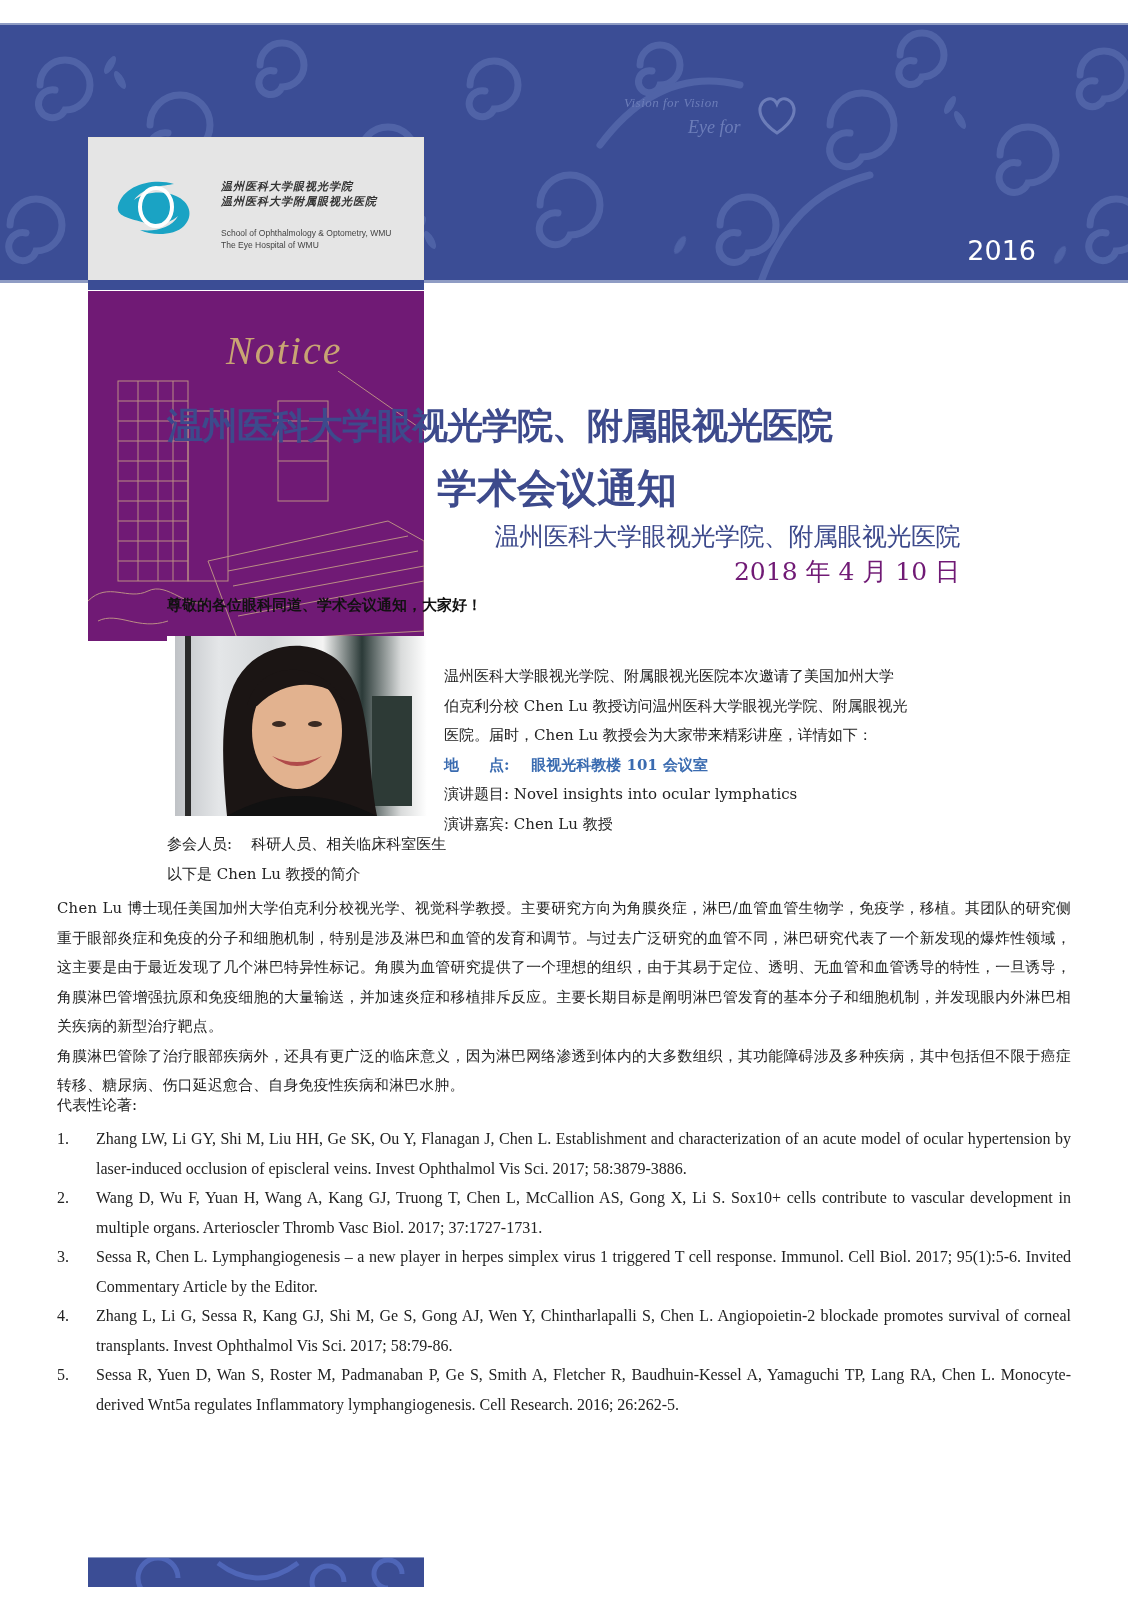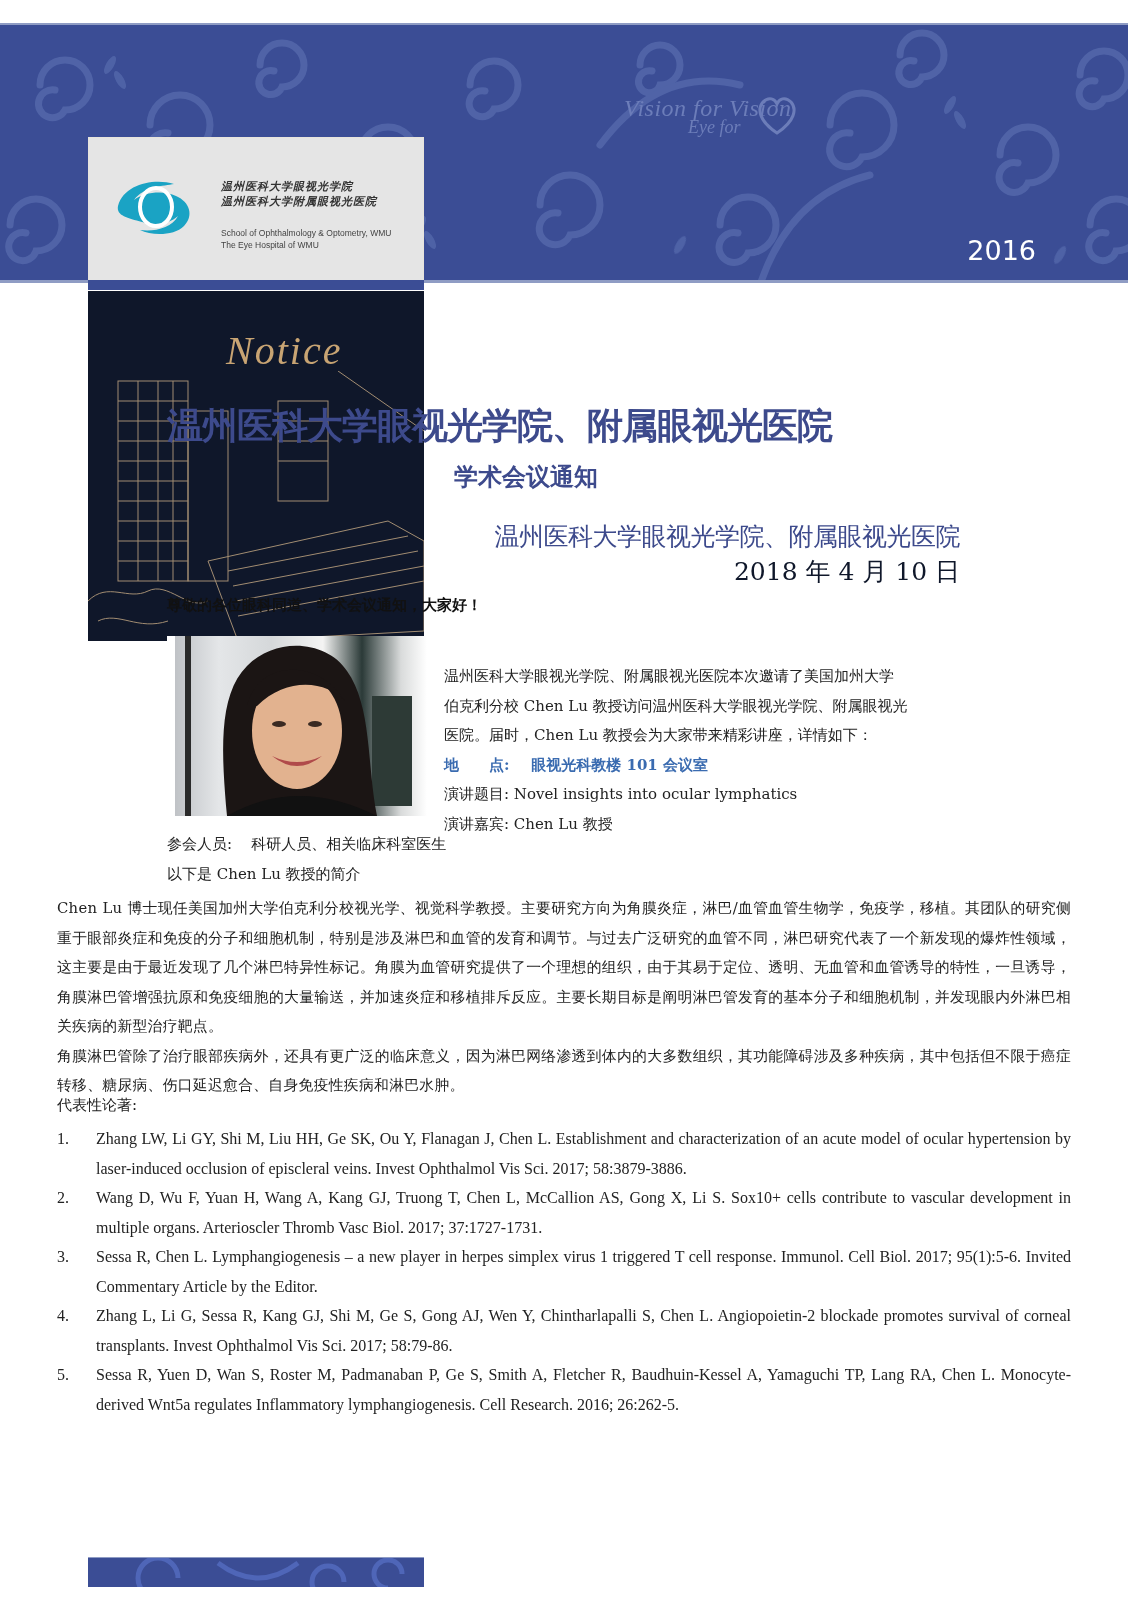--- a/index.html
+++ b/index.html
@@ -10,21 +10,21 @@
   .banner {
     position: absolute; left: 0; top: 23px; width: 1128px; height: 260px;
     background: #3b4d95; overflow: hidden;
     border-top: 2px solid #8f9cc4; border-bottom: 3px solid #8f9cc4;
   }
   .banner svg.pattern { position: absolute; left: 0; top: 0; }
   .motto {
     position: absolute; left: 600px; top: 68px; width: 200px; height: 70px;
     color: #6c7db9; font-family: "Liberation Serif", serif; font-style: italic;
   }
-  .motto .l1 { position: absolute; left: 24px; top: 2px; font-size: 24px; letter-spacing: 0.5px; text-align: right; }
+  .motto .l1 { position: absolute; left: 24px; top: 2px; font-size: 13px; letter-spacing: 0.5px; text-align: right; }
   .motto .l2 { position: absolute; left: 88px; top: 24px; font-size: 18px; }
   .motto .heart { position: absolute; left: 155px; top: 0; }
   .year {
     position: absolute; right: 92px; top: 210px; color: #ffffff;
     font-family: "DejaVu Sans", sans-serif; font-size: 27px;
   }
 
   
   .logo-card {
     position: absolute; left: 88px; top: 137px; width: 336px; height: 144px;
@@ -33,45 +33,45 @@
   .logo-mark { position: absolute; left: 25px; top: 38px; }
   .logo-text { position: absolute; left: 132px; top: 41px; }
   .logo-cn { font-family: "DejaVu Serif", serif; font-size: 11px; color: #333; font-style: italic; font-weight: bold; line-height: 15px; letter-spacing: 1px; }
   .logo-en { font-family: "Liberation Sans", sans-serif; font-size: 8.5px; color: #444; line-height: 12px; margin-top: 18px; }
   .logo-en + .logo-en { margin-top: 0; }
 
   
   .left-bar { position: absolute; left: 88px; top: 280px; width: 336px; height: 10px; background: #3b4d95; }
   .beige-panel {
     position: absolute; left: 88px; top: 291px; width: 336px; height: 350px;
-    background: #0f172a; overflow: hidden;
+    background: #701a75; overflow: hidden;
   }
   .notice-word {
     position: absolute; left: 138px; top: 36px; font-family: "Liberation Serif", serif; font-style: italic;
     font-size: 40px; color: #c8a473; letter-spacing: 2px;
   }
   .sketch { position: absolute; left: 0; top: 80px; opacity: 0.75; }
 
   
   .title-1 {
     position: absolute; left: 167px; top: 402px; width: 800px; white-space: nowrap;
     font-family: "DejaVu Sans", sans-serif; font-weight: bold; font-size: 36px; color: #3d4a8c;
     letter-spacing: -1px;
   }
   .title-2 {
-    position: absolute; left: 454px; top: 461px; white-space: nowrap;
-    font-family: "DejaVu Sans", sans-serif; font-weight: bold; font-size: 24px; color: #3d4a8c;
+    position: absolute; left: 437px; top: 461px; white-space: nowrap;
+    font-family: "DejaVu Sans", sans-serif; font-weight: bold; font-size: 40px; color: #3d4a8c;
   }
   .org-line {
     position: absolute; right: 168px; top: 520px; white-space: nowrap;
     font-family: "DejaVu Serif", serif; font-size: 25px; color: #3d4a8c; letter-spacing: -0.5px;
   }
   .date-line {
     position: absolute; right: 168px; top: 555px; white-space: nowrap;
-    font-family: "DejaVu Serif", serif; font-size: 25px; color: #0f172a;
+    font-family: "DejaVu Serif", serif; font-size: 25px; color: #701a75;
   }
   .greeting {
     position: absolute; left: 167px; top: 596px; white-space: nowrap;
     font-family: "DejaVu Serif", serif; font-weight: bold; font-size: 15px; color: #111;
   }
 
   
   .photo {
     position: absolute; left: 167px; top: 636px; width: 260px; height: 180px; overflow: hidden;
     background: linear-gradient(90deg, #b9bcc0 0%, #e4e6e8 20%, #d5d8da 40%, #f4f4f3 60%, #2b3a38 75%, #d9dbdb 90%, #fff 100%);

